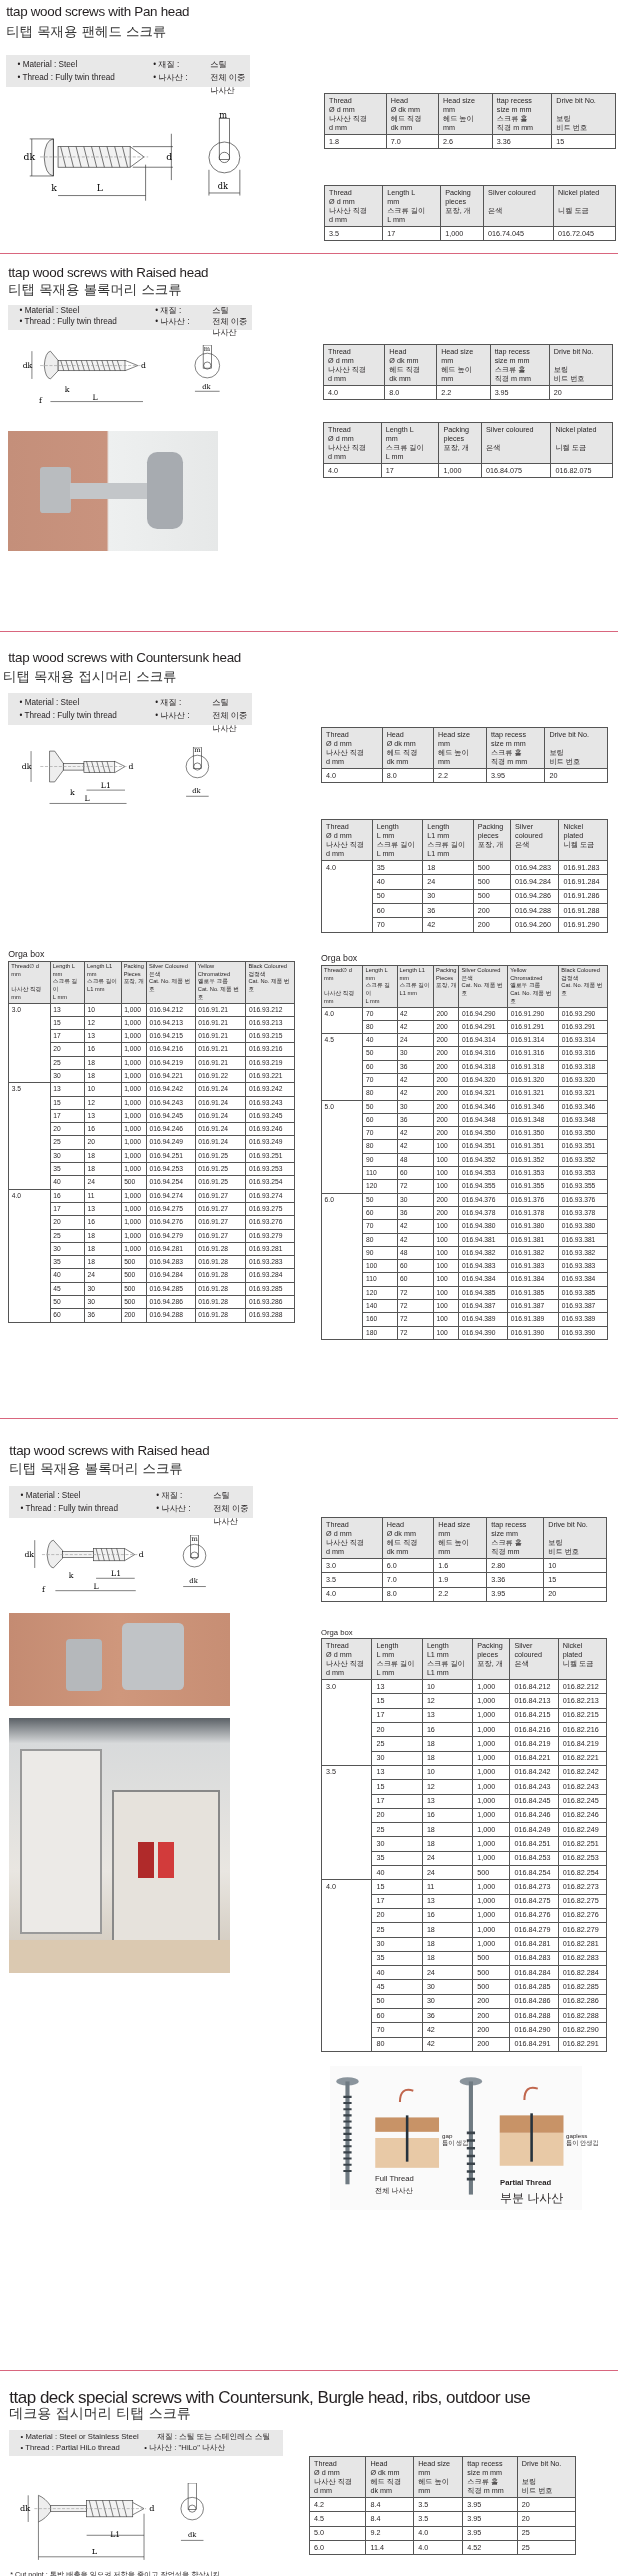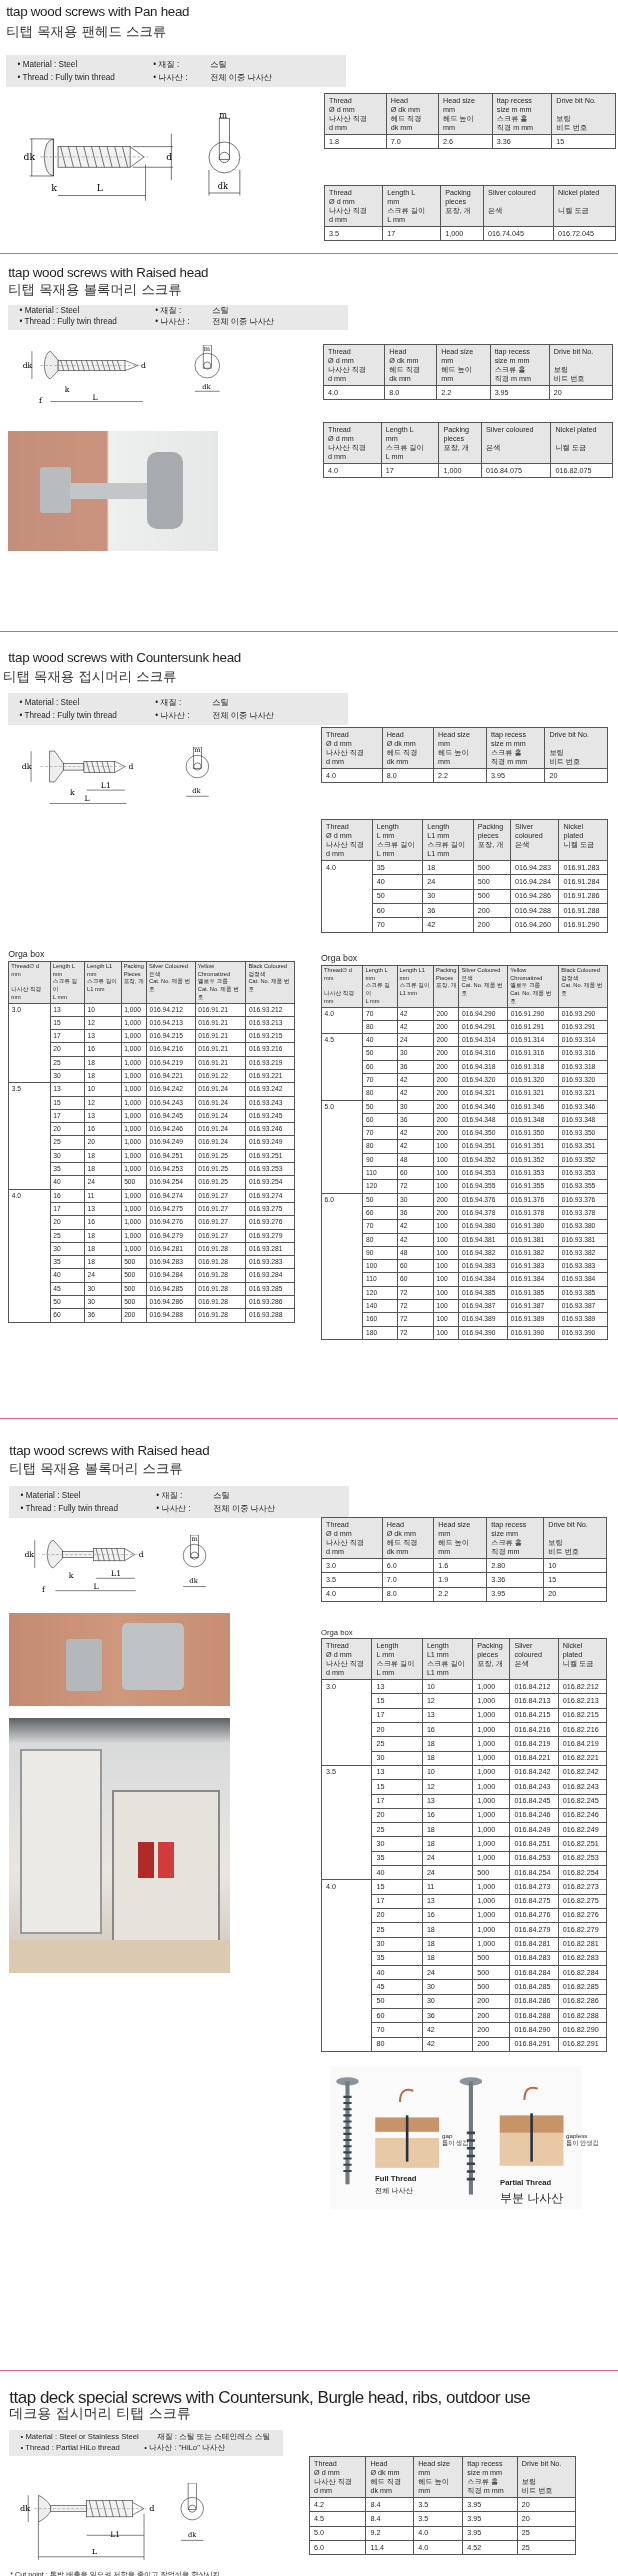--- a/index.html
+++ b/index.html
@@ -1,20 +1,20 @@
 <!DOCTYPE html>
 <html style="font-size:8.2px"><head>
 <meta charset="utf-8">
 <style>
 *{box-sizing:border-box;margin:0;padding:0}
 body{width:618px;height:3246px;background:#fff;font-family:"Liberation Sans",sans-serif;color:#231f20;position:relative;overflow:hidden}
 .abs{position:absolute}
 .title{font-weight:normal;font-size:13.4px;letter-spacing:-0.3px}
 .title-ko{font-size:13.4px;font-family:"DejaVu Sans",sans-serif;font-weight:normal;color:#333}
-.spec{background:#e8e8e8;width:340px;height:32px;font-size:8.2px;padding:3.1px 0 0 11.3px;line-height:13px}
+.spec{background:#e8e8e8;width:244px;height:32px;font-size:8.2px;padding:3.1px 0 0 11.3px;line-height:13px}
 .spec .c{position:absolute;top:3.1px}
 .divider{height:0.5px;background:#d9667e;left:0;width:618px}
 table{border-collapse:collapse;font-size:7.2px}
 th,td{border:0.5px solid #555;text-align:left;vertical-align:top;padding:1.5px 4.1px;font-weight:normal}
 th{background:#e6e6e6;line-height:9.3px;font-size:7.2px}
 td{height:13.4px;line-height:10.3px}
 .small th{font-size:5.7px;line-height:7.7px;padding:1px 2.1px}
 .small td{font-size:6.7px;height:12.4px;padding:1px 2.6px}
 .sub{font-size:8.8px}
 .photo{overflow:hidden}
@@ -1323,21 +1323,21 @@
     <path d="M378 66 Q378 36 404 44" stroke="#c0664d" stroke-width="4" fill="none"></path>
   </svg>
   <div class="abs" style="left:112px;top:66px;font-size:6.2px;line-height:7.2px">
       <div>gap</div>
       <div>틈이 생김</div>
     </div>
   <div class="abs" style="left:236px;top:66px;font-size:6.2px;line-height:7.2px;width:41px">
       <div>gapless</div>
       <div>틈이 안생김</div>
     </div>
-  <div class="abs" style="left:45px;top:108px;font-size:7.7px;font-weight:bold">Full Thread</div>
+  <div class="abs" style="left:45px;top:108px;font-size:7.7px;font-weight:normal">Full Thread</div>
   <div class="abs" style="left:45px;top:120px;font-size:7.2px">전체 나사산</div>
   <div class="abs" style="left:170px;top:112px;font-size:7.7px;font-weight:bold">Partial Thread</div>
   <div class="abs" style="left:170px;top:124px;font-size:12px">부분 나사산</div>
 </div>
 
 <div class="abs divider" style="top:2370px"></div>
 
 <div class="abs title" style="left:9.3px;top:2388px;font-size:17px;letter-spacing:-0.5px">ttap deck special screws with Countersunk, Burgle head, ribs, outdoor use</div>
 <div class="abs title-ko" style="left:9.3px;top:2405px;font-size:14px">데크용 접시머리 티탭 스크류</div>
 <div class="abs spec" style="left:9.3px;top:2430px;width:274px;height:26px;padding-top:1px;line-height:11.3px;font-size:7.7px">

